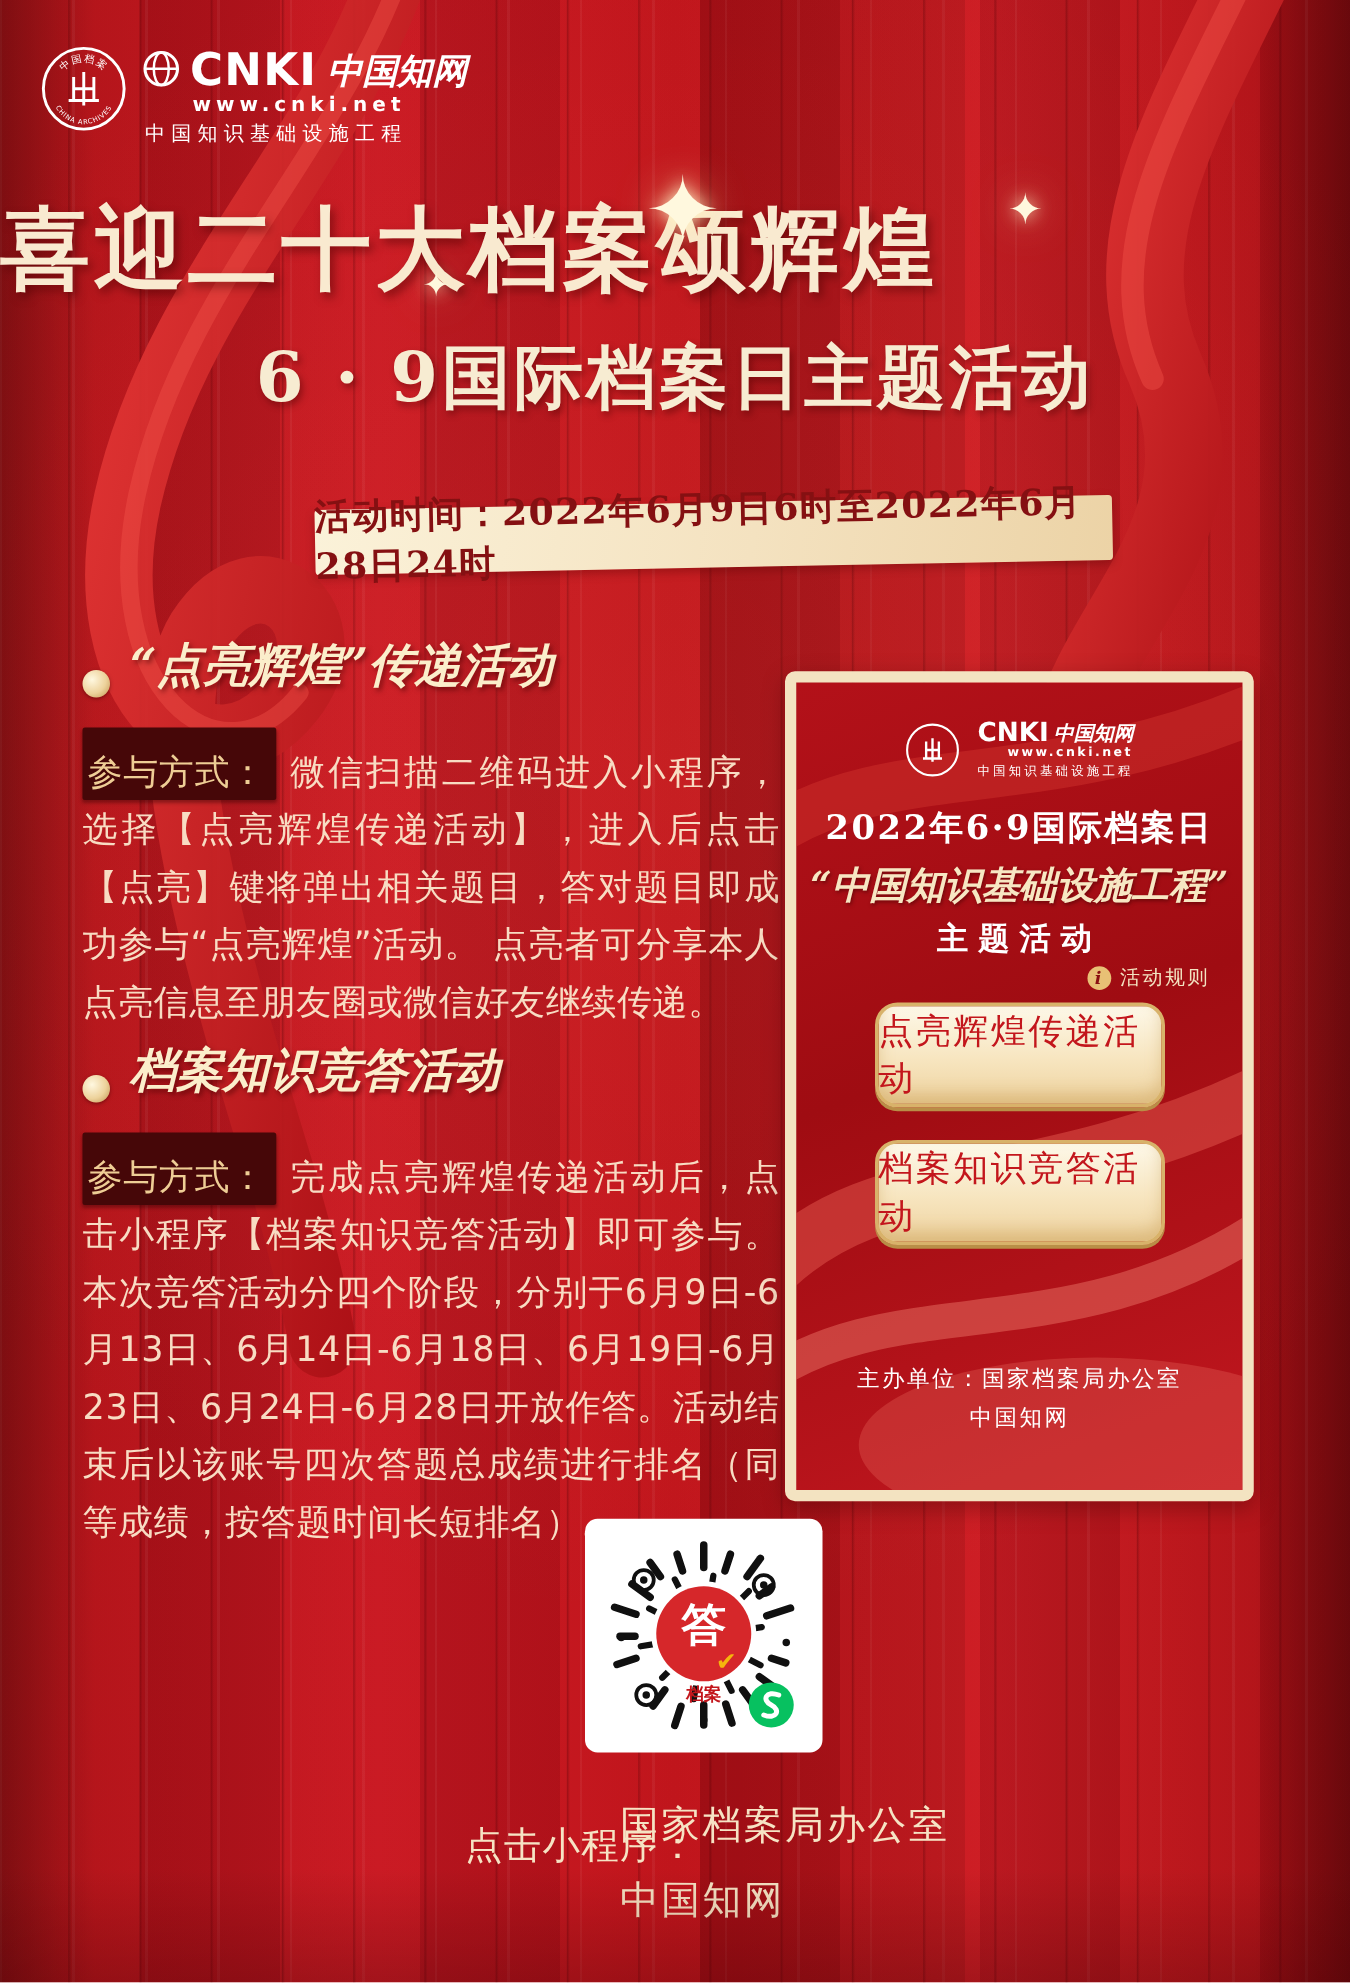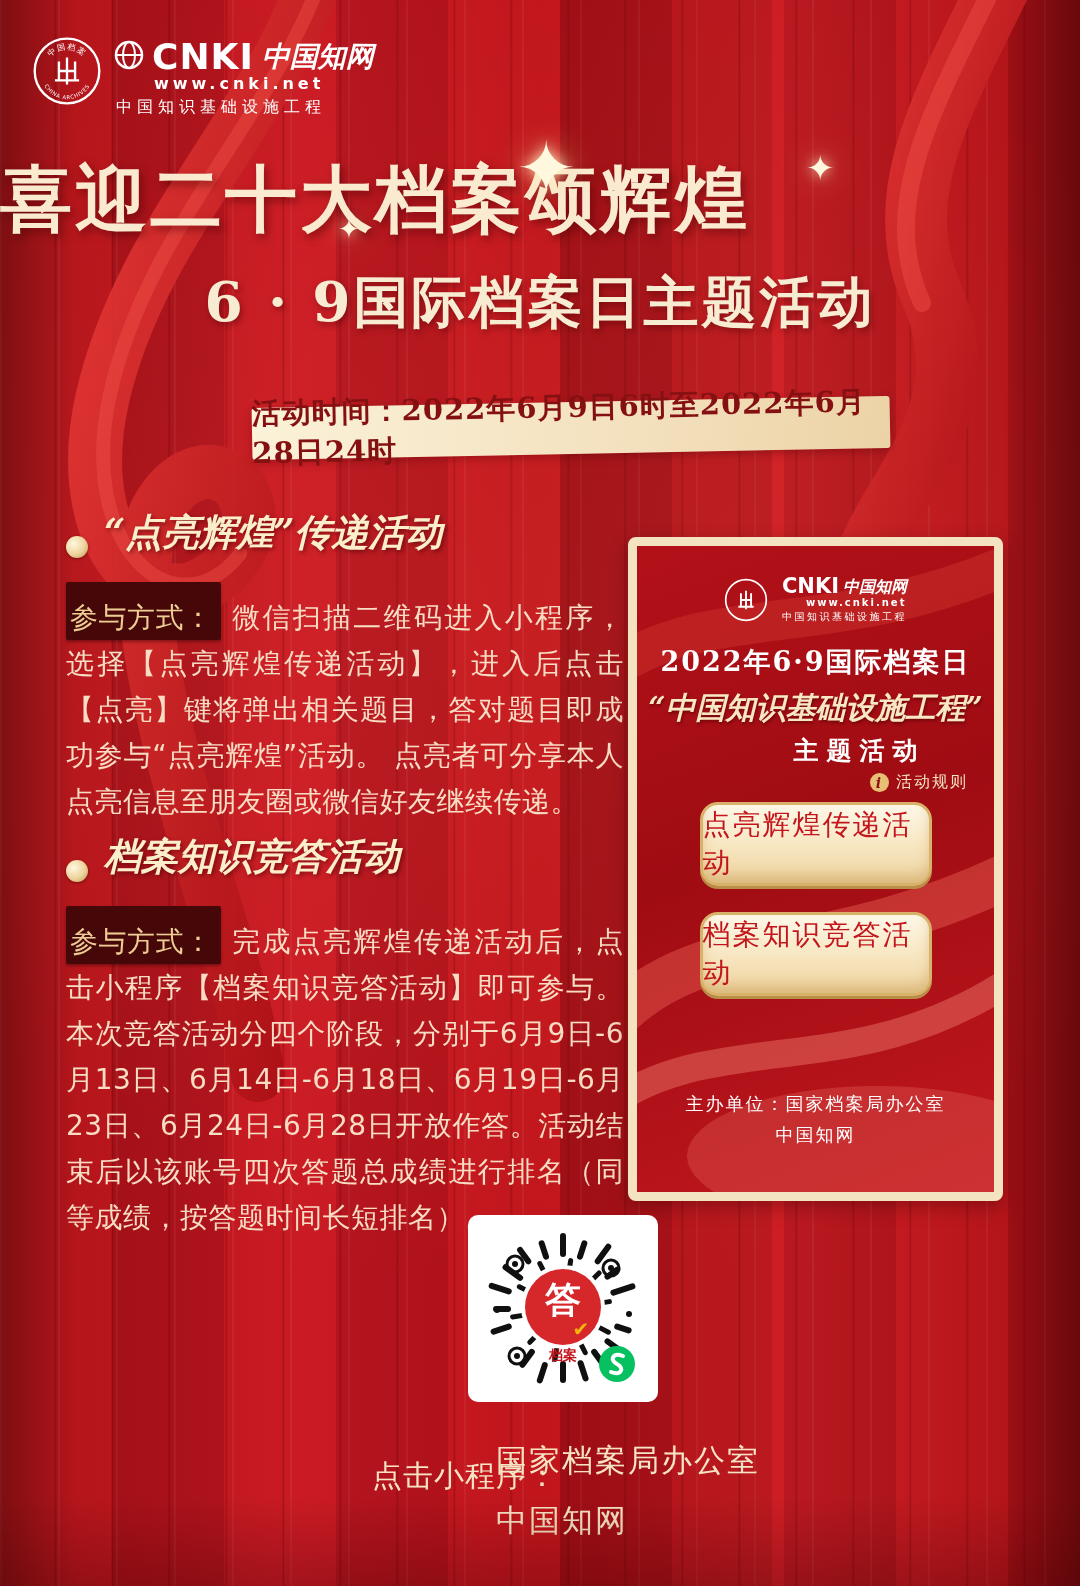--- a/index.html
+++ b/index.html
@@ -77,21 +77,21 @@
   .mini-word{font-size:21px;font-weight:bold;line-height:20px;}
   .mini-cn{font-size:16px;font-family:"DejaVu Serif",serif;font-style:italic;font-weight:bold;line-height:19px;}
   .mini-url{font-size:10px;font-weight:bold;letter-spacing:2px;margin:1px 0 0 24px;}
   .mini-slogan{font-size:10px;letter-spacing:2.5px;margin-top:2px;}
   .card-date{position:absolute;top:98px;left:0;width:100%;text-align:center;
     font-family:"DejaVu Serif",serif;font-weight:bold;font-size:27px;letter-spacing:2px;color:#fff;}
   .card-headline{position:absolute;top:142px;left:0;width:100%;text-align:center;
     font-family:"DejaVu Serif",serif;font-style:italic;font-weight:bold;font-size:30px;
     color:#f7e7c3;text-shadow:1px 2px 3px rgba(60,0,0,.5);}
   .card-subtitle{position:absolute;top:188px;left:0;width:100%;text-align:center;
-    font-family:"DejaVu Serif",serif;font-weight:bold;font-size:25px;letter-spacing:8px;color:#fff;margin-left:44px;}
+    font-family:"DejaVu Serif",serif;font-weight:bold;font-size:25px;letter-spacing:8px;color:#fff;}
   .card-rules{position:absolute;top:226px;right:26px;display:flex;align-items:center;gap:7px;
     color:#f3e3c1;font-size:16px;letter-spacing:2px;cursor:pointer;}
   .info-icon{width:19px;height:19px;border-radius:50%;background:#e8c075;color:#8a1012;
     font-family:"DejaVu Serif",serif;font-style:italic;font-weight:bold;font-size:14px;
     display:flex;align-items:center;justify-content:center;}
   .card-btn{position:absolute;left:50%;transform:translateX(-50%);width:226px;height:78px;
     border-radius:18px;border:3px solid #d8b26a;
     background:linear-gradient(180deg,#fdf8e8 0%,#f7e5bf 55%,#eed3a0 100%);
     box-shadow:0 3px 0 #b98e47, inset 0 -8px 12px rgba(190,140,60,.35);
     display:flex;align-items:center;justify-content:center;

